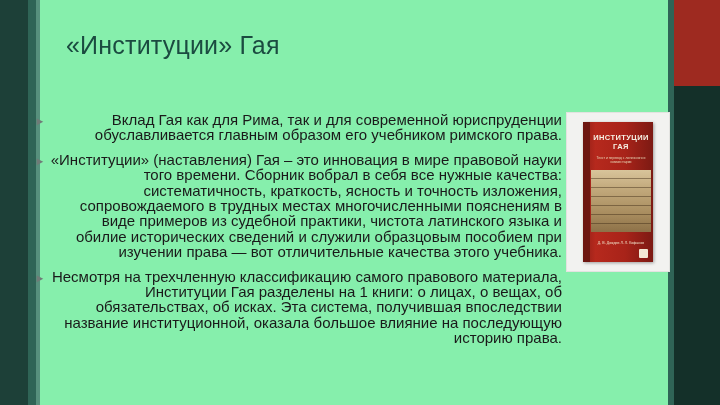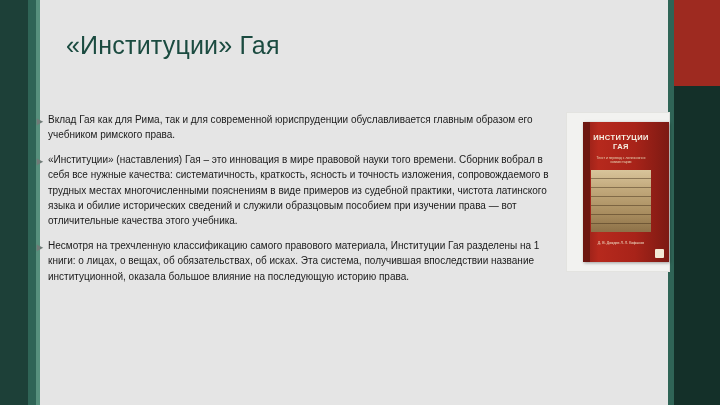--- a/index.html
+++ b/index.html
@@ -10,21 +10,21 @@
     width: 720px;
     height: 405px;
     overflow: hidden;
     font-family: "Liberation Sans", sans-serif;
     background: #ffffff;
   }
   .slide {
     position: relative;
     width: 720px;
     height: 405px;
-    background: #e5e5e5;
+    background: #86efac;
     box-sizing: border-box;
     overflow: hidden;
   }
   
   .band-dark {
     position: absolute;
     left: 0;
     top: 0;
     width: 28px;
     height: 405px;
@@ -98,24 +98,24 @@
     flex: 0 0 auto;
     width: 16px;
     color: #6f7b77;
     font-size: 11px;
     line-height: 16px;
     padding-top: 1px;
     text-align: center;
   }
   .btext {
     flex: 1 1 auto;
-    font-size: 10px;
+    font-size: 15px;
     line-height: 15.4px;
     color: #1a1a1a;
-    text-align: left;
+    text-align: right;
   }
   
   .book-wrap {
     position: absolute;
     left: 566px;
     top: 112px;
     width: 104px;
     height: 160px;
   }
   .book-shadow {
@@ -125,21 +125,21 @@
     width: 104px;
     height: 160px;
     background: #f2f2f0;
     border: 1px solid #e3e3e0;
     box-sizing: border-box;
   }
   .book-cover {
     position: absolute;
     left: 17px;
     top: 10px;
-    width: 86px;
+    width: 70px;
     height: 140px;
     background: linear-gradient(to right, #8f1f17 0%, #b6291d 18%, #a82319 60%, #7c1a13 100%);
     box-shadow: 1px 1px 3px rgba(0,0,0,0.35);
     overflow: hidden;
     text-decoration: underline;
   }
   .book-spine {
     position: absolute;
     left: 0;
     top: 0;

